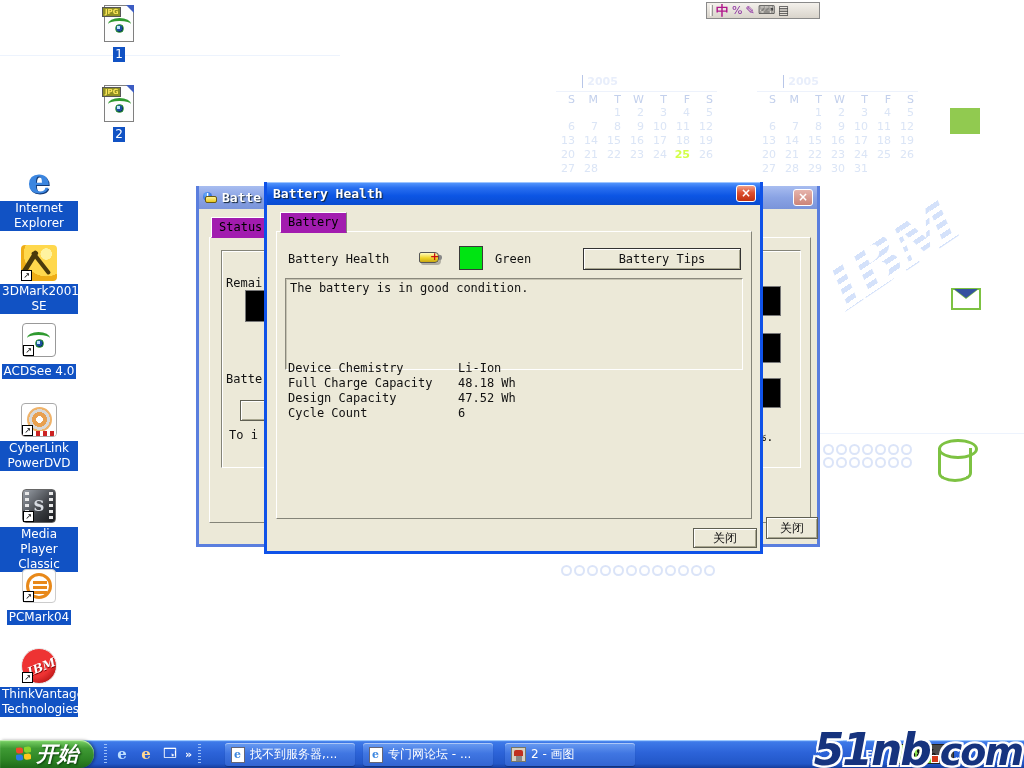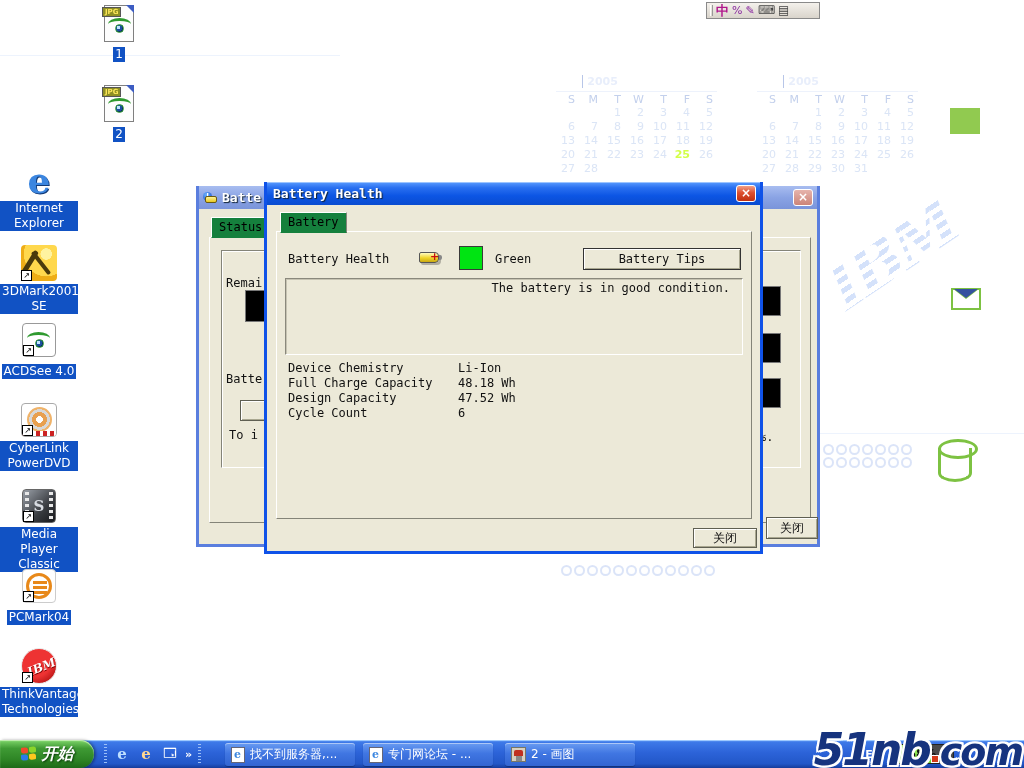--- a/index.html
+++ b/index.html
@@ -111,21 +111,21 @@
   .langbar { position:absolute; left:706px; top:2px; width:114px; height:17px; background:linear-gradient(180deg,#f4f1ec,#d9d4cb); border:1px solid #8a8a8a; display:flex; align-items:center; gap:3px; padding:0 3px; font-size:12px; }
   .langbar .grip { width:3px; height:11px; border-left:1px solid #fff; border-right:1px solid #999; }
   .langbar .zh { color:#b0188c; font-weight:bold; font-size:13px; line-height:13px; }
   .langbar .g { color:#8a2aa0; font-size:11px; line-height:13px; }
   .langbar .k { color:#444; font-size:12px; line-height:13px; }
 
   
   .winbtn { background:#ece9d8; border:1px solid #5f5f52; box-shadow:inset 1px 1px 0 #fff, inset -1px -1px 0 #a9a790; font-family:"DejaVu Sans Mono", monospace; font-size:12px; color:#111; display:flex; align-items:center; justify-content:center; cursor:default; }
   .sunken { background:#ece9d8; border:1px solid; border-color:#8a887c #fff #fff #8a887c; box-shadow:inset 1px 1px 0 #c6c3b2; }
   .tabpage { position:absolute; background:#ece9d8; border:1px solid; border-color:#fff #848478 #848478 #fff; }
-  .tab { position:absolute; background:#15803d; border:1px solid; border-color:#fff #848478 transparent #fff; font-family:"DejaVu Sans Mono", monospace; font-size:12px; padding:2px 7px 3px; z-index:2; }
+  .tab { position:absolute; background:#a21caf; border:1px solid; border-color:#fff #848478 transparent #fff; font-family:"DejaVu Sans Mono", monospace; font-size:12px; padding:2px 7px 3px; z-index:2; }
   .groupbox { position:absolute; border:1px solid; border-color:#848478 #fff #fff #848478; box-shadow:1px 1px 0 #fff inset; }
   .mono { font-family:"DejaVu Sans Mono", monospace; font-size:12px; color:#111; }
   .titlebar { position:absolute; left:0; top:0; right:0; height:23px; display:flex; align-items:center; padding:0 4px; }
   .titlebar.active { background:linear-gradient(180deg,#5a9cff 0%,#2a70f0 25%,#0c55e4 60%,#0a4cd0 100%); box-shadow:inset 0 1px 0 #9cc4ff; }
   .titlebar.inactive { background:linear-gradient(180deg,#a8bdf0 0%,#8aa3e4 50%,#7a94da 100%); }
   .title-text { color:#fff; font-weight:bold; font-size:13px; font-family:"DejaVu Sans Mono", monospace; text-shadow:1px 1px 1px #123; margin-left:4px; }
   .xbtn { margin-left:auto; width:20px; height:17px; border-radius:3px; border:1px solid #fff; color:#fff; font-size:12px; font-weight:bold; display:flex; align-items:center; justify-content:center; line-height:15px; }
   .xbtn.red { background:linear-gradient(180deg,#f0a088,#dd5030 45%,#c03010); }
   .xbtn.pale { background:linear-gradient(180deg,#e6b4ac,#cc8478); }
   .batt-mini { position:relative; width:15px; height:12px; }
@@ -143,21 +143,21 @@
   .inforow .lab { position:absolute; left:0; }
   .inforow .val { position:absolute; left:170px; }
 
   
   .taskbar { position:absolute; left:0; top:740px; width:1024px; height:28px;
     background:linear-gradient(180deg,#6ba2f7 0%,#3d79e8 8%,#2c63d8 45%,#2257c8 85%,#163c9a 100%);
     box-shadow:inset 0 1px 0 #9ecaff; z-index:40; }
   .startbtn { position:absolute; left:0; top:0; width:94px; height:28px; border-radius:0 14px 14px 0;
     background:linear-gradient(180deg,#7ed66a 0%,#3f9a34 30%,#2e8525 70%,#1e6a18 100%);
     box-shadow:inset 0 1px 1px #c8f0b8, 2px 0 3px rgba(0,0,0,0.35);
-    display:flex; align-items:center; justify-content:center; gap:5px; color:#fff; font-weight:bold; font-style:italic; font-size:16px; text-shadow:1px 1px 2px #0a3a08; }
+    display:flex; align-items:center; justify-content:center; gap:5px; color:#fff; font-weight:bold; font-style:italic; font-size:21px; text-shadow:1px 1px 2px #0a3a08; }
   .winflag { width:16px; height:15px; display:grid; grid-template-columns:7px 7px; grid-template-rows:6px 6px; gap:1px; transform:skewY(-6deg); }
   .winflag i { border-radius:1px 3px 1px 3px; }
   .winflag i:nth-child(1){background:#f04a2a;} .winflag i:nth-child(2){background:#8ad42a;}
   .winflag i:nth-child(3){background:#2a7ae8;} .winflag i:nth-child(4){background:#ffc81e;}
   .ql { position:absolute; top:3px; height:22px; display:flex; align-items:center; gap:6px; }
   .ql .sep { width:3px; height:20px; background:repeating-linear-gradient(180deg,#9cc0f8 0 1px,transparent 1px 3px); }
   .ql .qicon { width:18px; height:18px; display:flex; align-items:center; justify-content:center; font-size:15px; font-weight:bold; color:#fff; }
   .chev { color:#fff; font-size:11px; font-weight:bold; }
   .taskbtn { position:absolute; top:3px; height:23px; border-radius:3px; display:flex; align-items:center; gap:5px; padding:0 6px; color:#fff; font-size:12px;
     background:linear-gradient(180deg,#6a9cf2 0%,#4076e2 45%,#3265d2 100%); box-shadow:inset 0 1px 0 rgba(255,255,255,0.45), 0 1px 1px rgba(0,0,0,0.3); white-space:nowrap; overflow:hidden; }
@@ -570,21 +570,21 @@
     <span class="mono" style="position:absolute; left:21px; top:70px;">Battery Health</span>
     <span class="health-batt" style="left:152px; top:68px;">
         <span class="body"></span>
         <span class="tip"></span>
         <span class="plus">+</span>
       </span>
     <span class="greenbox" style="left:192px; top:64px;"></span>
     <span class="mono" style="position:absolute; left:228px; top:70px;">Green</span>
     <div class="winbtn" style="position:absolute; left:316px; top:66px; width:158px; height:22px; border:1px solid #333;">Battery Tips</div>
 
-    <div class="sunken mono" style="position:absolute; left:18px; top:96px; width:458px; height:77px; padding:2px 12px;text-align:right;">The battery is in good condition.</div>
+    <div class="sunken mono" style="position:absolute; left:18px; top:96px; width:458px; height:92px; padding:2px 4px;">The battery is in good condition.</div>
 
     <div class="inforow mono" style="top:179px;">
       <span class="lab">Device Chemistry</span>
       <span class="val">Li-Ion</span>
     </div>
     <div class="inforow mono" style="top:194px;">
       <span class="lab">Full Charge Capacity</span>
       <span class="val">48.18 Wh</span>
     </div>
     <div class="inforow mono" style="top:209px;">

